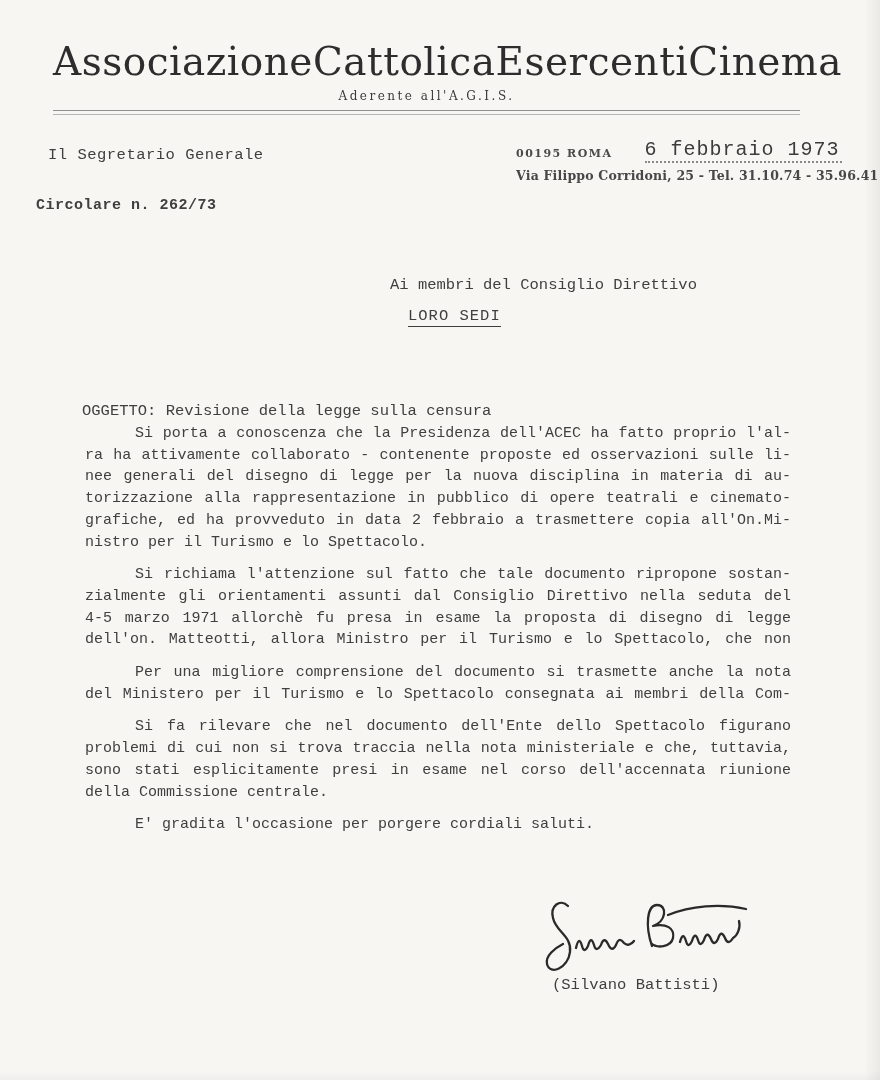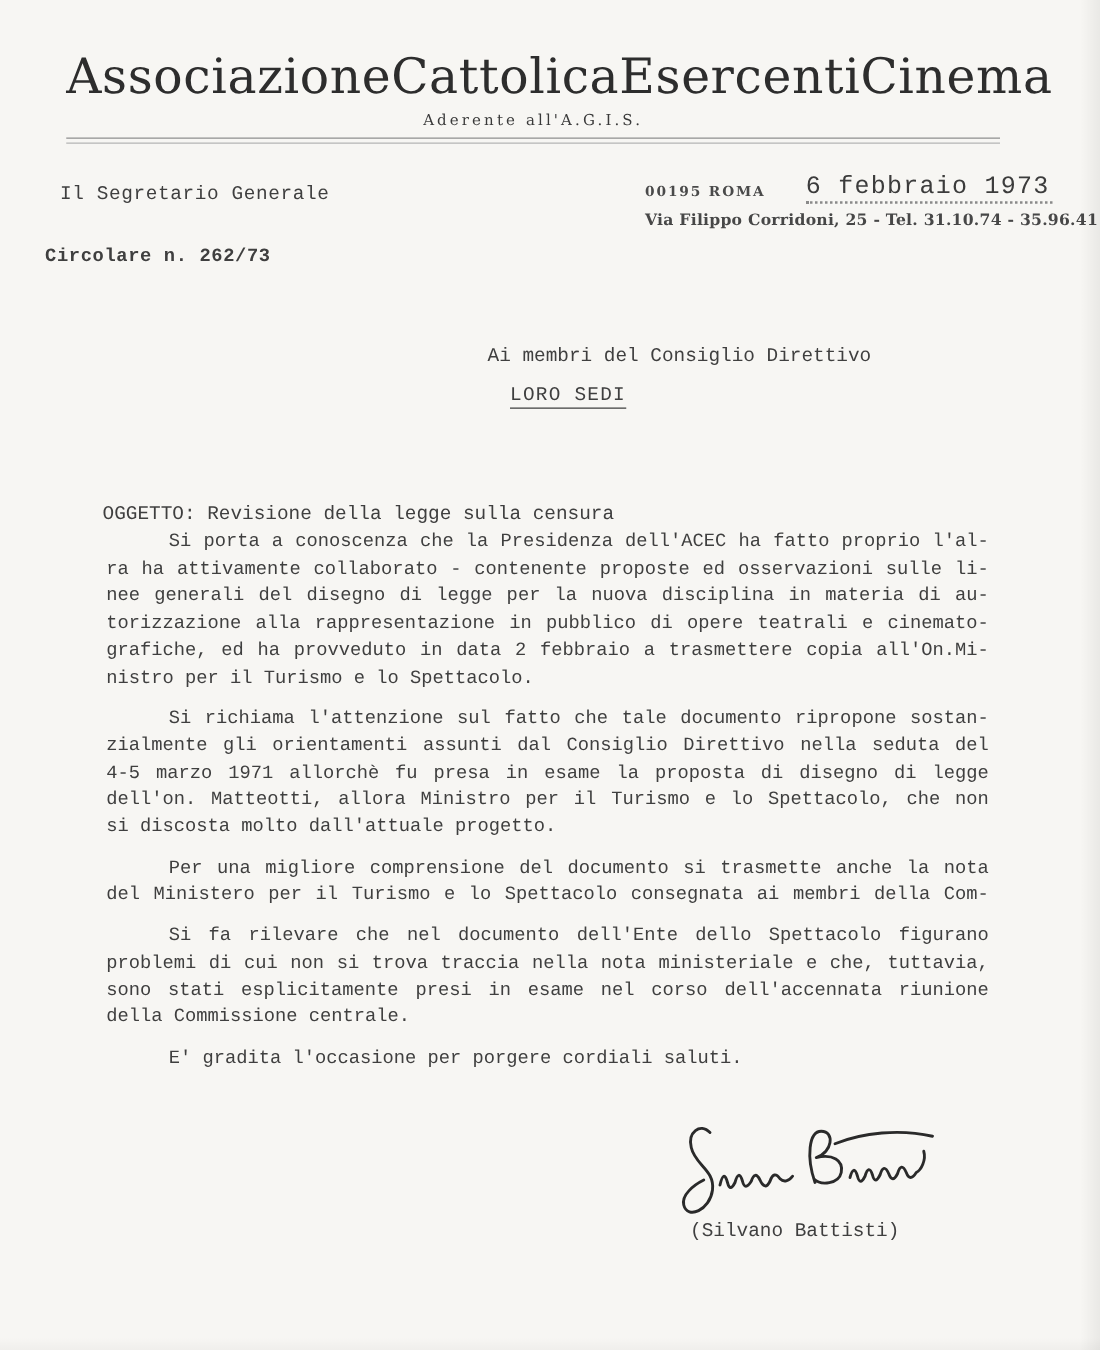--- a/index.html
+++ b/index.html
@@ -115,21 +115,20 @@
         <div class="bl">nee generali del disegno di legge per la nuova disciplina in materia di au-</div>
         <div class="bl">torizzazione alla rappresentazione in pubblico di opere teatrali e cinemato-</div>
         <div class="bl">grafiche, ed ha provveduto in data 2 febbraio a trasmettere copia all'On.Mi-</div>
         <div class="bl last">nistro per il Turismo e lo Spettacolo.</div>
       </div>
       <div class="para">
         <div class="bl first">Si richiama l'attenzione sul fatto che tale documento ripropone sostan-</div>
         <div class="bl">zialmente gli orientamenti assunti dal Consiglio Direttivo nella seduta del</div>
         <div class="bl">4-5 marzo 1971 allorchè fu presa in esame la proposta di disegno di legge</div>
         <div class="bl">dell'on. Matteotti, allora Ministro per il Turismo e lo Spettacolo, che non</div>
-        <div class="bl last">si discosta molto dall'attuale progetto.</div>
       </div>
       <div class="para">
         <div class="bl first">Per una migliore comprensione del documento si trasmette anche la nota</div>
         <div class="bl">del Ministero per il Turismo e lo Spettacolo consegnata ai membri della Com-</div>
       </div>
       <div class="para">
         <div class="bl first">Si fa rilevare che nel documento dell'Ente dello Spettacolo figurano</div>
         <div class="bl">problemi di cui non si trova traccia nella nota ministeriale e che, tuttavia,</div>
         <div class="bl">sono stati esplicitamente presi in esame nel corso dell'accennata riunione</div>
         <div class="bl last">della Commissione centrale.</div>

